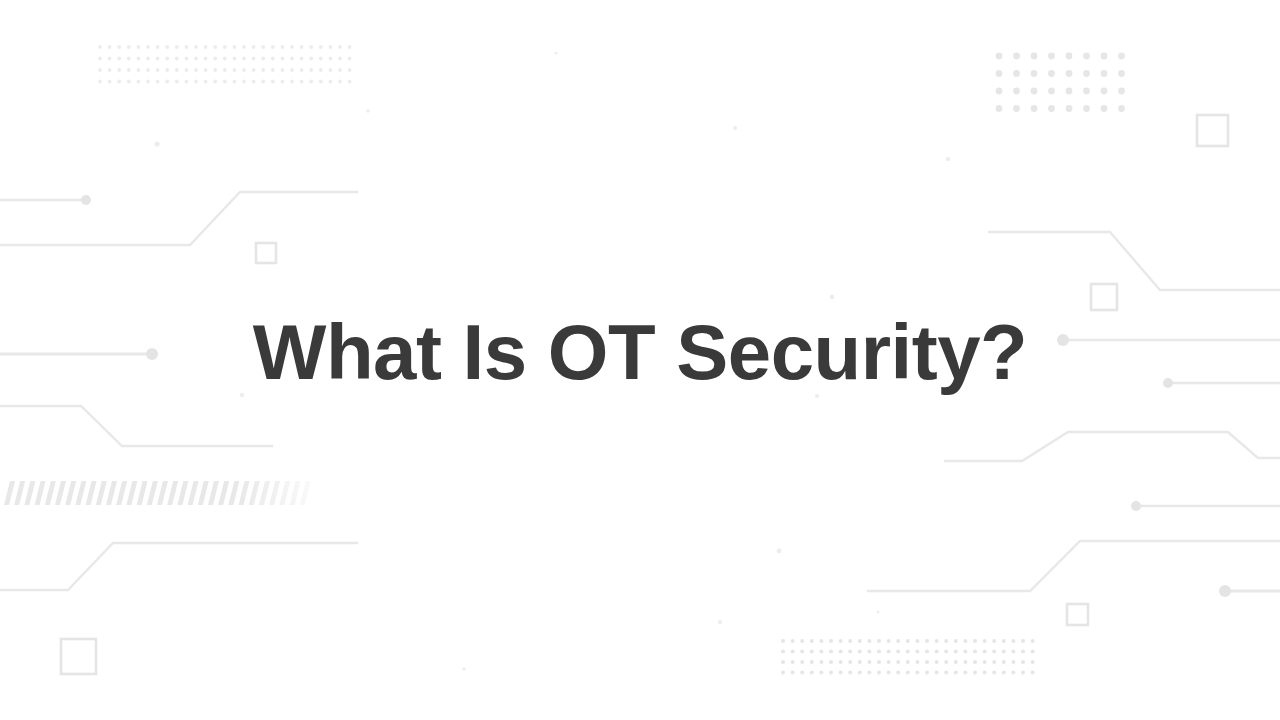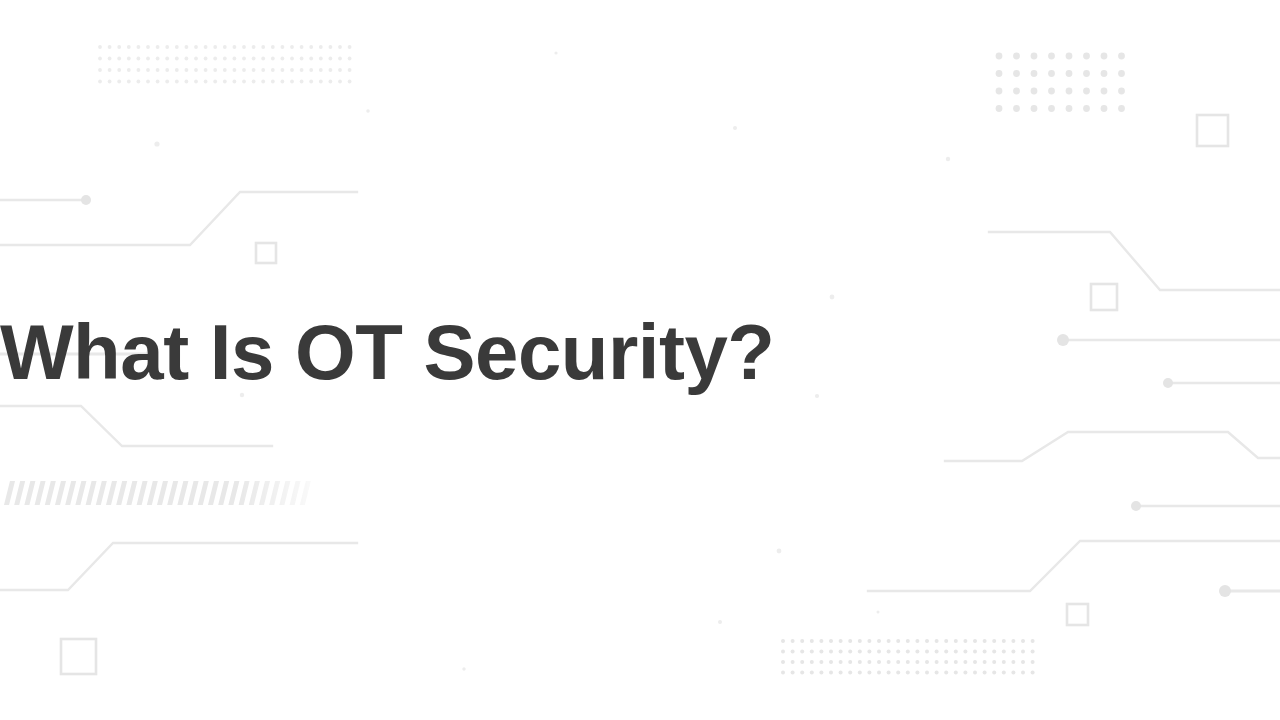--- a/index.html
+++ b/index.html
@@ -23,20 +23,21 @@
     inset: 0;
     width: 1280px;
     height: 720px;
     pointer-events: none;
   }
   #title-layer {
     position: absolute;
     inset: 0;
     display: flex;
     align-items: center;
+    justify-content: center;
   }
   #slide-title {
     margin: 0;
     font-family: "Liberation Sans", sans-serif;
     font-size: 78px;
     font-weight: bold;
     line-height: 1;
     letter-spacing: -0.5px;
     color: #3a3a3a;
     text-align: center;

